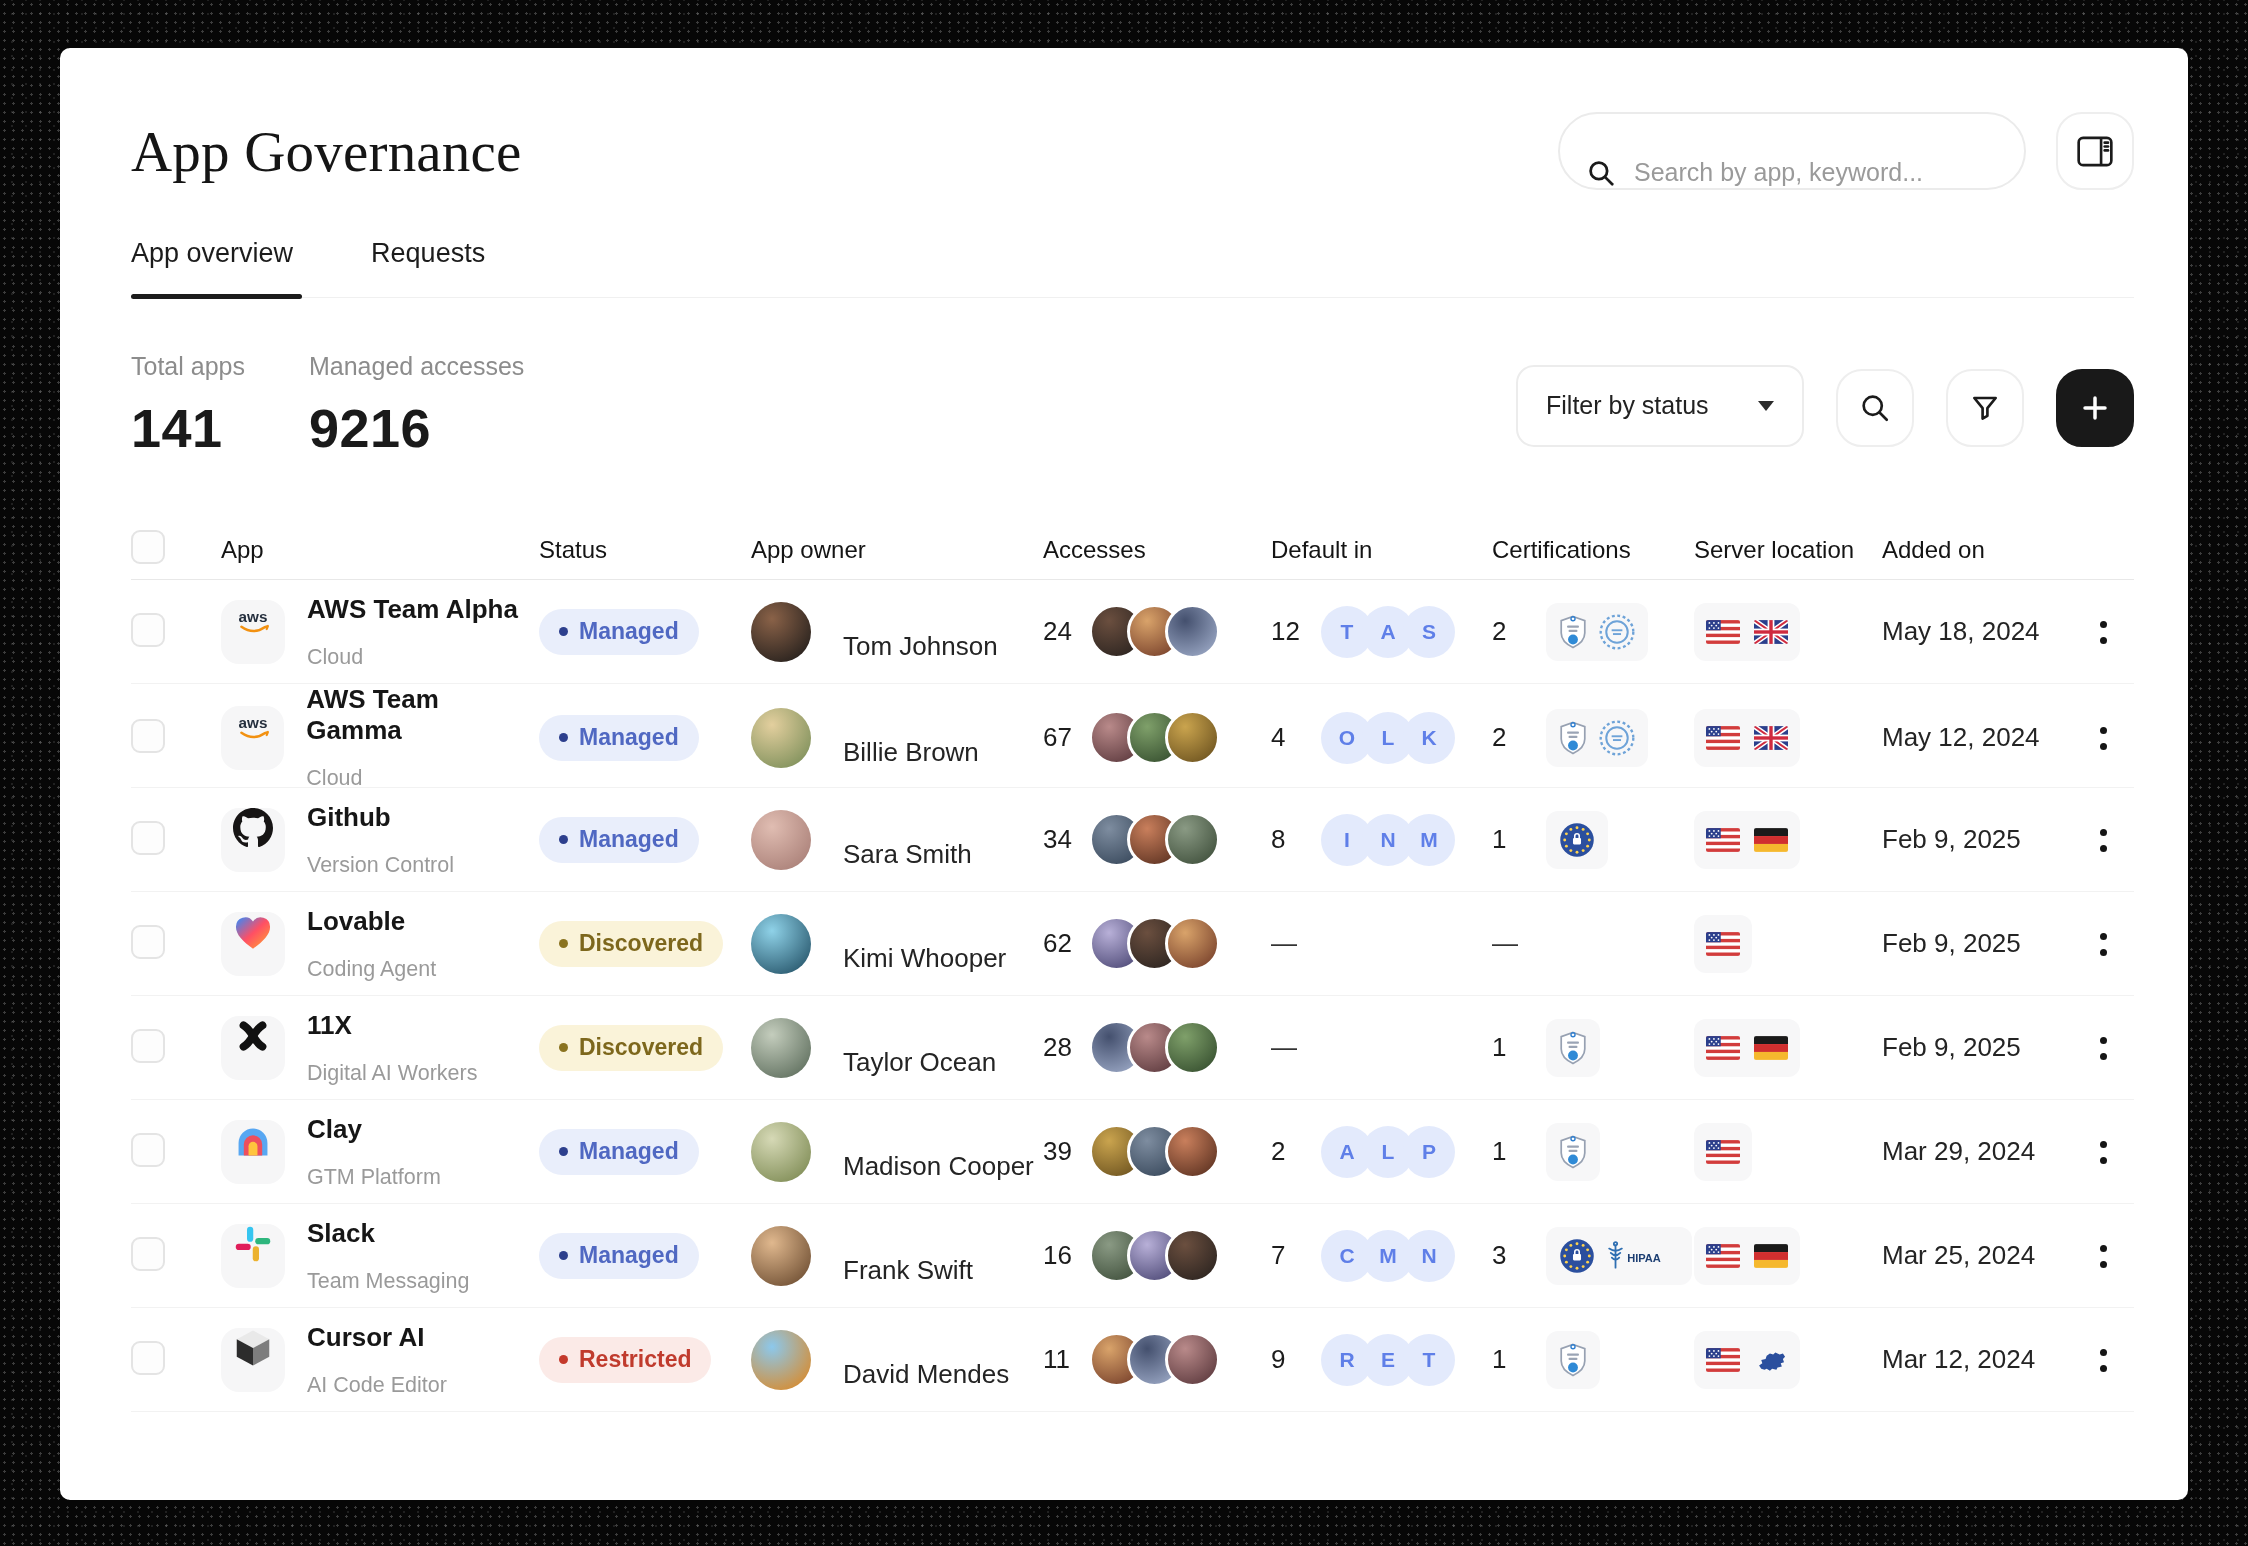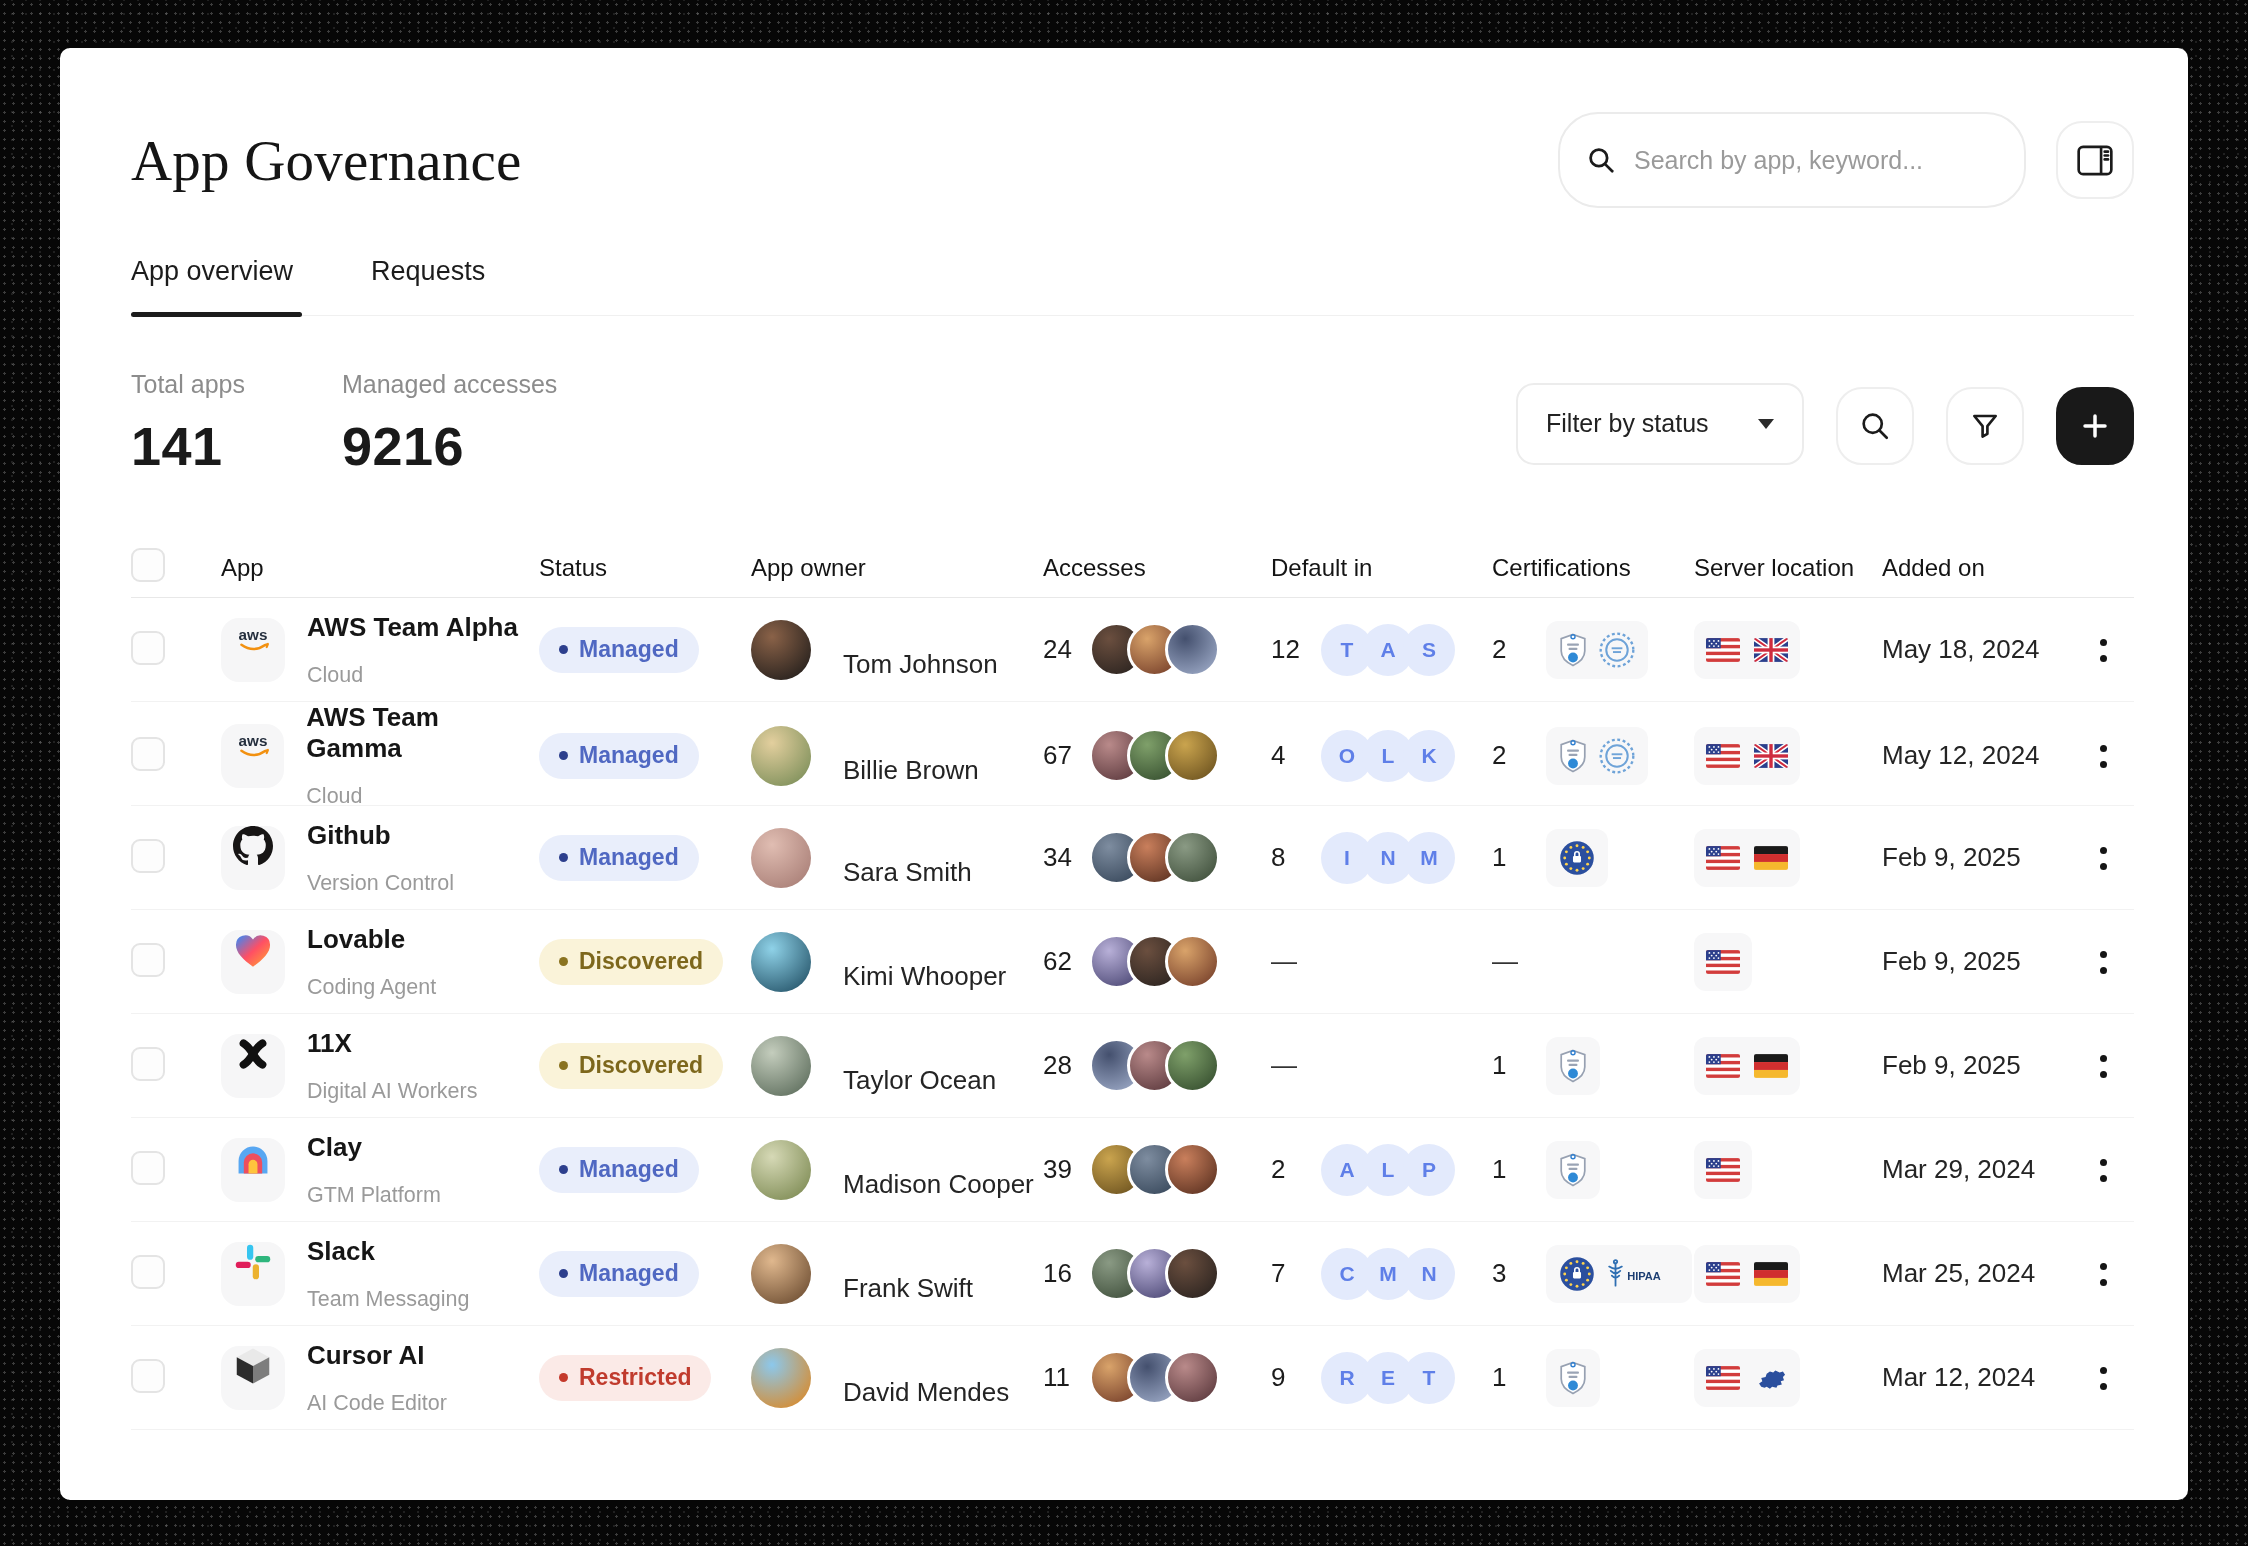--- a/index.html
+++ b/index.html
@@ -12,40 +12,40 @@
       radial-gradient(rgba(255,255,255,.10) 1px, transparent 1.5px);
     background-size:9px 9px,14px 14px;background-position:0 0,5px 7px;}
   .card{position:absolute;left:60px;top:48px;right:60px;bottom:46px;background:#fff;
     border-radius:10px;padding:64px 54px 40px 71px;box-sizing:border-box;overflow:hidden;}
 
   
   .topbar{display:flex;justify-content:space-between;align-items:center;}
   .page-title{font-family:"Liberation Serif",serif;font-size:57px;font-weight:500;color:#151515;
     margin:0;letter-spacing:.2px;}
   .top-actions{display:flex;align-items:center;}
-  .searchbox{display:flex;align-items:center;gap:16px;width:468px;height:96px;border:2px solid #ebebeb;
+  .searchbox{display:flex;align-items:flex-end;gap:16px;width:468px;height:78px;border:2px solid #ebebeb;
     border-radius:40px;padding:0 26px;box-sizing:border-box;background:#fff;}
   .searchbox svg{flex:0 0 auto;color:#1b1b1b;}
   .searchbox input{border:none;outline:none;background:transparent;font-family:inherit;
     font-size:25px;color:#222;width:100%;}
   .searchbox input::placeholder{color:#9a9a9a;}
   .iconbtn{display:flex;align-items:center;justify-content:center;width:78px;height:78px;
     border:2px solid #eeeeee;border-radius:26px;background:#fff;color:#1b1b1b;cursor:pointer;padding:0;}
   .panel-btn{margin-left:30px;}
 
   
   .tabs{display:flex;gap:76px;margin-top:48px;border-bottom:1px solid #f0f0f0;}
   .tab{position:relative;font-size:27px;color:#1c1c1c;padding:0 2px 28px 0;cursor:pointer;}
   .tab.active{font-weight:500;}
   .tab.active::after{content:"";position:absolute;left:0;bottom:-2px;width:104%;height:5px;
     background:#1c1c1c;border-radius:3px;}
 
   
   .stats-row{display:flex;justify-content:space-between;align-items:center;margin-top:54px;}
-  .stats{display:flex;gap:97px;}
+  .stats{display:flex;gap:64px;}
   .stat-label{font-size:25px;color:#8c8c8c;}
   .stat-value{font-size:54px;font-weight:600;color:#1a1a1a;margin-top:16px;letter-spacing:.5px;}
   .toolbar{display:flex;align-items:flex-end;gap:32px;}
   .select{display:inline-flex;align-items:center;justify-content:space-between;min-width:288px;height:82px;
     border:2px solid #ececec;border-radius:18px;padding:0 28px;box-sizing:border-box;font-size:25px;
     color:#222;cursor:pointer;background:#fff;}
   .caret{width:0;height:0;border-left:8px solid transparent;border-right:8px solid transparent;
     border-top:10px solid #2b2b2b;margin-left:40px;}
   .addbtn{background:#191919;border-color:#191919;color:#fff;}
 

